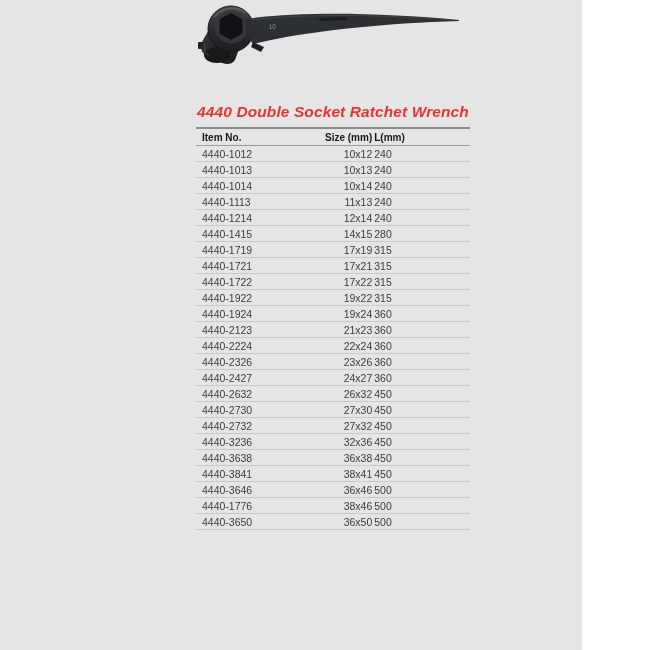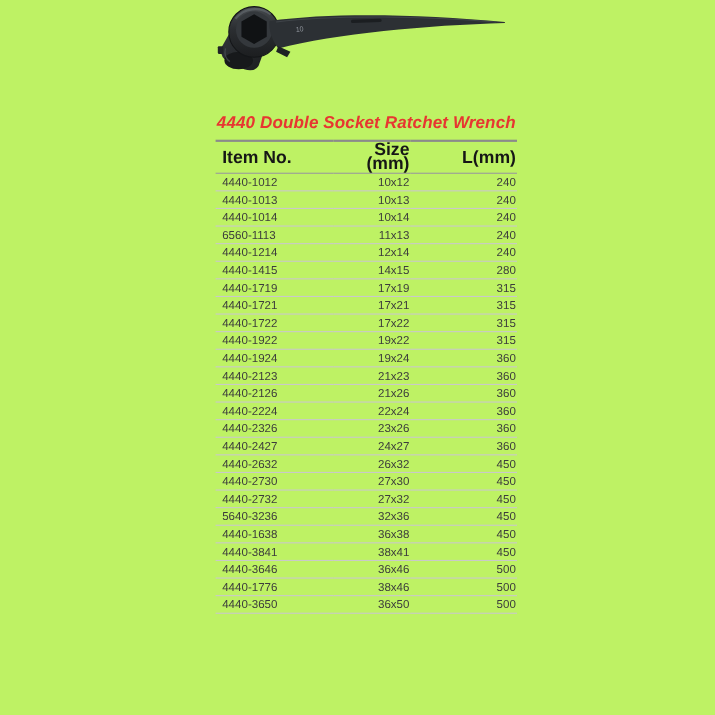--- a/index.html
+++ b/index.html
@@ -1,44 +1,44 @@
 <!DOCTYPE html>
 <html><head>
 <meta charset="utf-8">
 <style>
   html,body{margin:0;padding:0;background:#ffffff;}
   body{width:650px;height:650px;position:relative;font-family:"Liberation Sans",sans-serif;overflow:hidden;}
-  .canvas{position:absolute;left:0;top:0;width:650px;height:650px;background:#bef264;}
+  .canvas{position:absolute;left:0;top:0;width:582px;height:650px;background:#e5e5e5;}
 
   .wrench-wrap{position:absolute;left:193px;top:2px;width:270px;height:62px;}
   .wrench-wrap svg{display:block;width:100%;height:100%;}
 
   .page-title{
     position:absolute;left:186px;top:103px;width:294px;
     text-align:center;font-size:15.5px;font-weight:bold;font-style:italic;
     color:#e73631;letter-spacing:0.1px;white-space:nowrap;
   }
 
   table.spec{
     position:absolute;left:196px;top:127px;width:274px;
     border-collapse:collapse;table-layout:fixed;
     font-size:10.5px;color:#3c3c3c;
   }
   table.spec th{
     border-top:2px solid #8b8b8b;border-bottom:1.5px solid #9b9b9b;
     font-weight:bold;color:#161616;height:14px;line-height:13px;
-    font-size:16px;
+    font-size:10px;
   }
   table.spec td{
     border-bottom:1px solid #c9c9c9;height:13px;line-height:12px;
     color:#3c3c3c;
   }
   .c1{text-align:left;padding-left:6px;width:38%;}
   .c2{text-align:right;width:26%;}
-  .c3{text-align:right;width:36%;}
+  .c3{text-align:left;width:36%;}
 </style>
 </head>
 <body>
 
 <div class="canvas">
 
   <div class="wrench-wrap">
     <svg viewBox="0 0 270 62" aria-hidden="true">
       <defs>
         <linearGradient id="g1" x1="0" y1="0" x2="0" y2="1">
@@ -97,21 +97,21 @@
           <td class="c1">4440-1013</td>
           <td class="c2">10x13</td>
           <td class="c3">240</td>
         </tr>
         <tr>
           <td class="c1">4440-1014</td>
           <td class="c2">10x14</td>
           <td class="c3">240</td>
         </tr>
         <tr>
-          <td class="c1">6560-1113</td>
+          <td class="c1">4440-1113</td>
           <td class="c2">11x13</td>
           <td class="c3">240</td>
         </tr>
         <tr>
           <td class="c1">4440-1214</td>
           <td class="c2">12x14</td>
           <td class="c3">240</td>
         </tr>
         <tr>
           <td class="c1">4440-1415</td>
@@ -142,25 +142,20 @@
           <td class="c1">4440-1924</td>
           <td class="c2">19x24</td>
           <td class="c3">360</td>
         </tr>
         <tr>
           <td class="c1">4440-2123</td>
           <td class="c2">21x23</td>
           <td class="c3">360</td>
         </tr>
         <tr>
-          <td class="c1">4440-2126</td>
-          <td class="c2">21x26</td>
-          <td class="c3">360</td>
-        </tr>
-        <tr>
           <td class="c1">4440-2224</td>
           <td class="c2">22x24</td>
           <td class="c3">360</td>
         </tr>
         <tr>
           <td class="c1">4440-2326</td>
           <td class="c2">23x26</td>
           <td class="c3">360</td>
         </tr>
         <tr>
@@ -177,26 +172,26 @@
           <td class="c1">4440-2730</td>
           <td class="c2">27x30</td>
           <td class="c3">450</td>
         </tr>
         <tr>
           <td class="c1">4440-2732</td>
           <td class="c2">27x32</td>
           <td class="c3">450</td>
         </tr>
         <tr>
-          <td class="c1">5640-3236</td>
+          <td class="c1">4440-3236</td>
           <td class="c2">32x36</td>
           <td class="c3">450</td>
         </tr>
         <tr>
-          <td class="c1">4440-1638</td>
+          <td class="c1">4440-3638</td>
           <td class="c2">36x38</td>
           <td class="c3">450</td>
         </tr>
         <tr>
           <td class="c1">4440-3841</td>
           <td class="c2">38x41</td>
           <td class="c3">450</td>
         </tr>
         <tr>
           <td class="c1">4440-3646</td>

